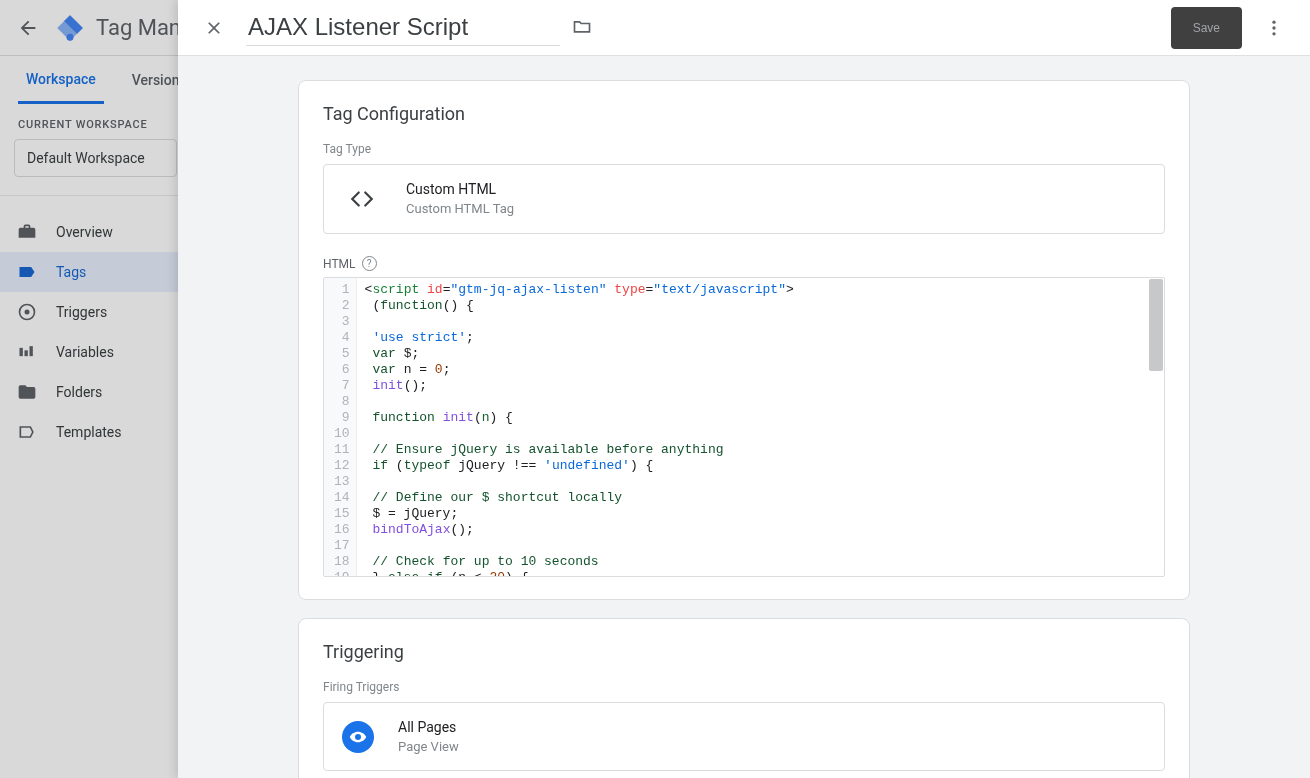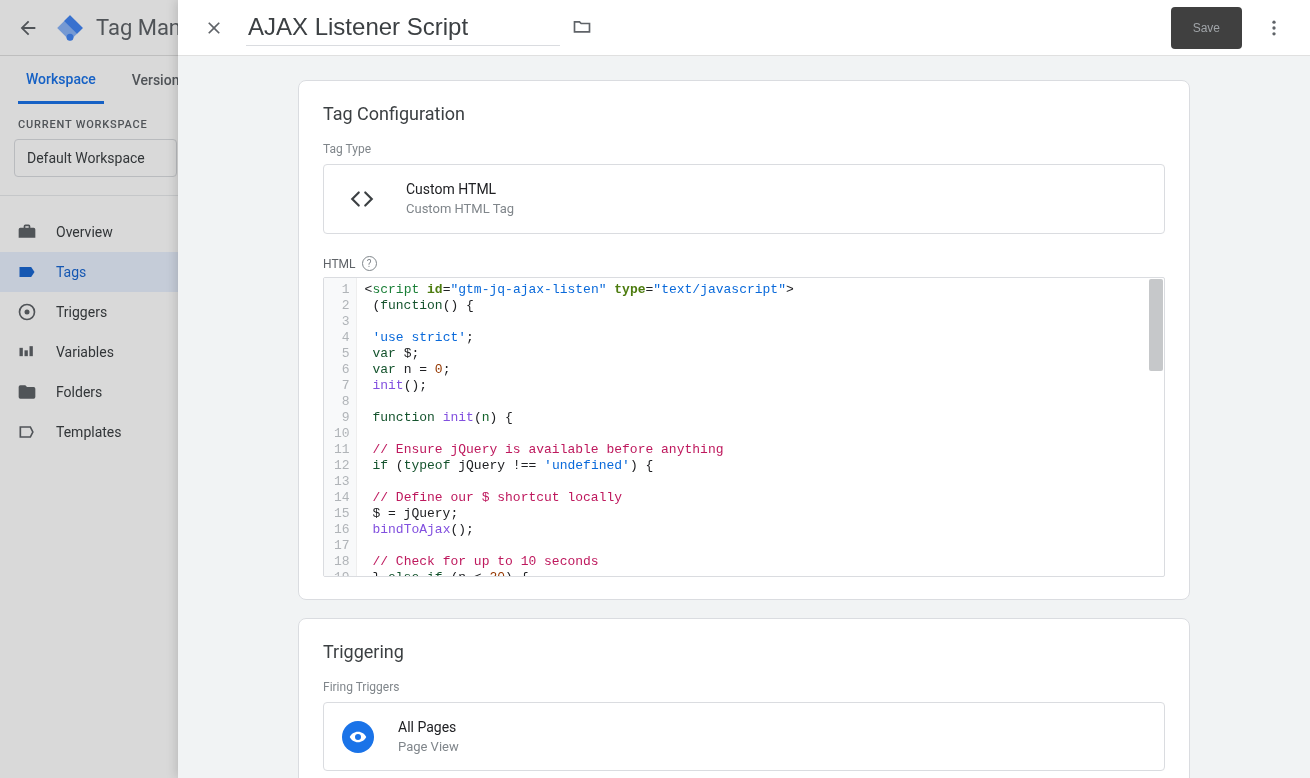--- a/index.html
+++ b/index.html
@@ -234,26 +234,26 @@
   .gutter div { height:16px; }
   .code-body {
     padding: 4px 8px;
     white-space: pre;
     flex:1;
     color:#202124;
     overflow:hidden;
   }
   .code-body .line { height:16px; }
   .tag-c { color:#1a7f37; }
-  .attr-c { color:#4d7c0f;font-weight:bold; }
+  .attr-c { color:#ef4444; }
   .str-c { color:#0969da; }
   .kw-c { color:#14532d; }
   .num-c { color:#953800; }
   .fn-c  { color:#8250df; }
-  .cmt-c { color:#be185d; }
+  .cmt-c { color:#14532d; }
   .var-c { color:#116329; }
   .scrollbar-fake {
     position:absolute;
     right:1px; top:1px;
     width:14px; height:92px;
     background:#c6c8ca;
     border-radius:2px;
   }
   .trigger-box {
     border:1px solid #dadce0;

